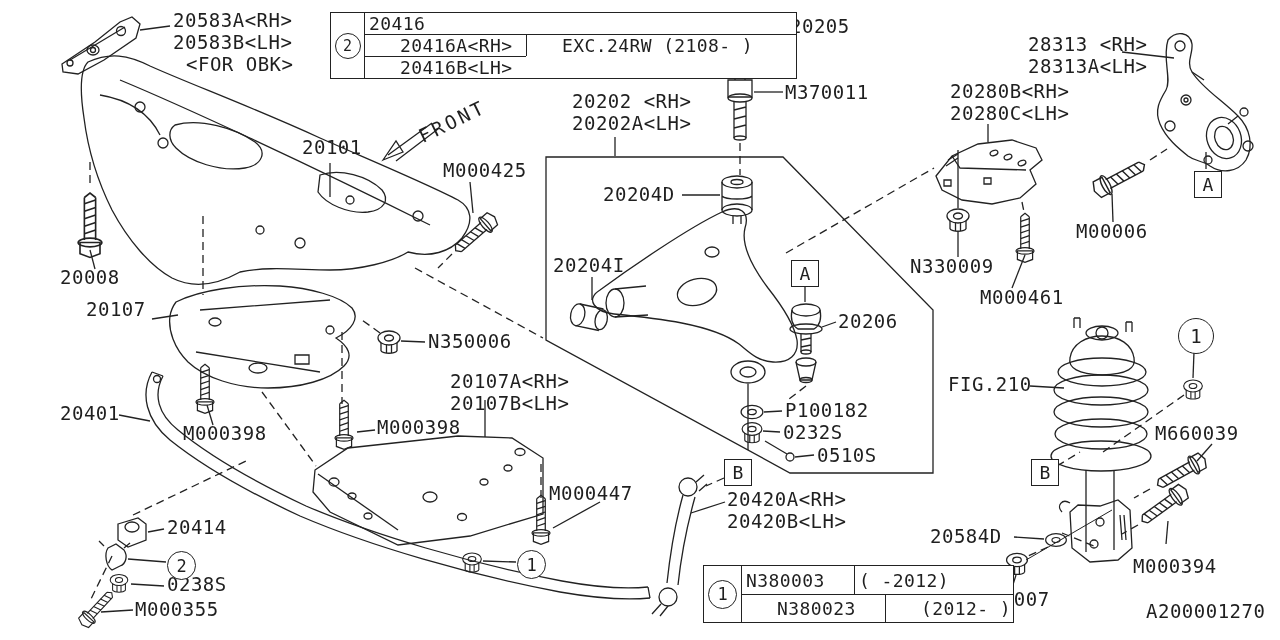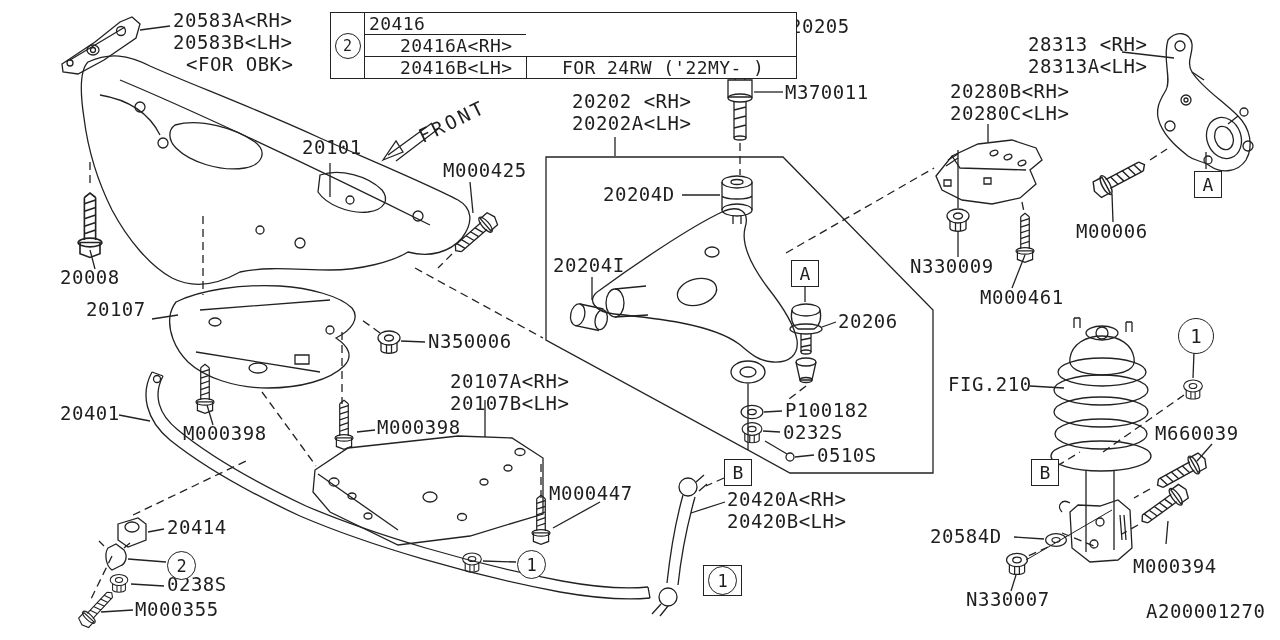--- a/index.html
+++ b/index.html
@@ -400,27 +400,37 @@
 <div class="opt-table" style="left:330px;top:12px">
   <div class="ot-marker" style="width:33px">
     <div class="circm" style="position:static;width:24px;height:24px;font-size:15px">2</div>
   </div>
   <div class="ot-rows">
     <div class="ot-row">
       <div class="otc" style="width:122px">20416</div>
     </div>
     <div class="ot-row">
       <div class="otc" style="width:122px">20416A&lt;RH&gt;</div>
+      <div class="otc" style="width:230px">EXC.24RW (2108- )</div>
     </div>
     <div class="ot-row">
       <div class="otc" style="width:122px">20416B&lt;LH&gt;</div>
-      <div class="otc" style="width:230px">FOR 24RW ('22MY- )</div>
     </div>
   </div>
 </div>
 
 <div class="opt-table" style="left:703px;top:565px">
   <div class="ot-marker" style="width:37px">
     <div class="circm" style="position:static;width:27px;height:27px;font-size:17px">1</div>
   </div>
+  <div class="ot-rows">
+    <div class="ot-row" style="height:28px">
+      <div class="otc" style="width:104px">N380003</div>
+      <div class="otc" style="width:88px">( -2012)</div>
+    </div>
+    <div class="ot-row" style="height:28px">
+      <div class="otc" style="width:104px">N380023</div>
+      <div class="otc" style="width:88px">(2012- )</div>
+    </div>
+  </div>
 </div>
 
 </div>
 
 </body></html>

